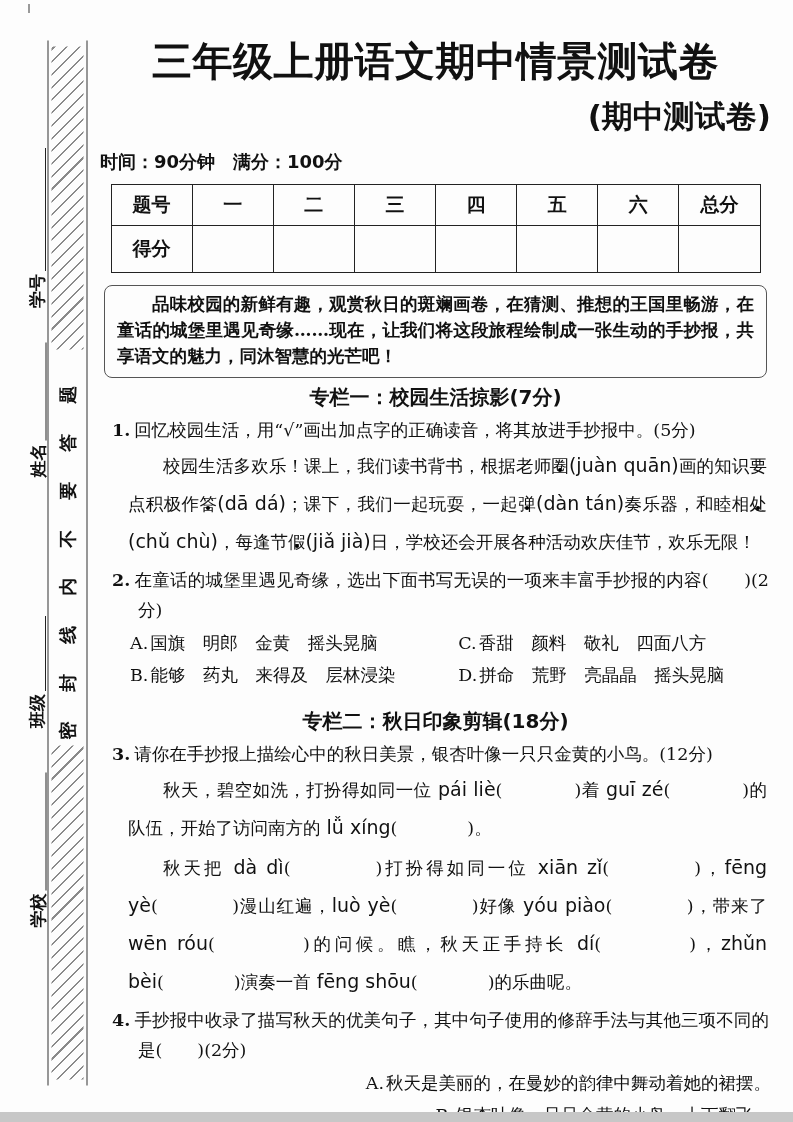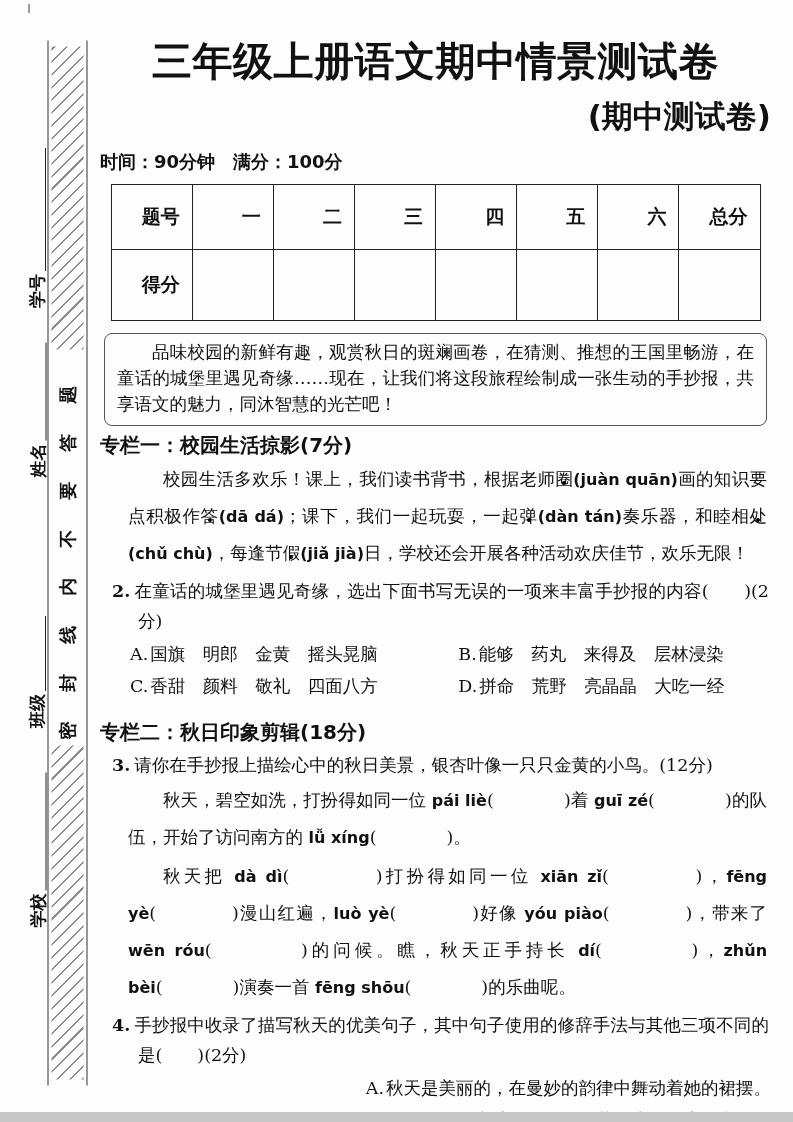--- a/index.html
+++ b/index.html
@@ -47,42 +47,42 @@
   .subtitle{
     text-align:right;margin:10px 0 0;font-size:31px;line-height:40px;font-weight:900;
     font-family:"DejaVu Sans","Liberation Sans",sans-serif;
   }
   .meta{
     margin:14px 8px 0 0;font-size:18px;line-height:24px;font-weight:700;
     font-family:"DejaVu Sans","Liberation Sans",sans-serif;
   }
 
   table.score-table{border-collapse:collapse;margin:10px auto 0;width:650px;table-layout:fixed;}
-  .score-table th,.score-table td{border:1.6px solid #222;text-align:right;padding:12px;}
+  .score-table th,.score-table td{border:1.6px solid #222;text-align:center;padding:0;}
   .score-table th{height:40px;font-size:19px;font-weight:700;}
   .score-table td{height:46px;font-size:19px;font-weight:700;}
 
   .intro{
     border:1.3px solid #555;border-radius:8px;margin:12px 4px 0 4px;
-    padding:5px 12px 8px;font-size:17.5px;line-height:26px;font-weight:400;text-align:justify;
+    padding:5px 12px 8px;font-size:17.5px;line-height:26px;font-weight:700;text-align:justify;
   }
   .intro p{margin:0;text-indent:2em;}
 
   .section-title{
-    margin:6px 0 2px;font-size:20px;line-height:27px;font-weight:800;
+    text-align:center;margin:6px 0 2px;font-size:20px;line-height:27px;font-weight:800;
     font-family:"DejaVu Sans","Liberation Sans",sans-serif;
   }
 
   .q{margin:4px 2px 0 12px;font-size:17.5px;line-height:30px;
      padding-left:26px;text-indent:-26px;text-align:justify;}
   .q .qnum{font-weight:700;margin-right:4px;}
 
   .passage{margin:2px 4px 0 28px;font-size:17.5px;line-height:37px;
            text-indent:2em;text-align:justify;}
-  .py{font-family:"DejaVu Sans","Liberation Sans",sans-serif;font-size:16px;font-weight:bold;}
+  .py{font-family:"DejaVu Sans","Liberation Sans",sans-serif;font-size:19px;}
   .dot{position:relative;}
   .dot::after{
     content:"";position:absolute;left:50%;bottom:4px;width:4px;height:4px;margin-left:-2px;
     border-radius:50%;background:#000;
   }
 
   .options{display:grid;grid-template-columns:1.05fr 1fr;margin:2px 0 17px 30px;
            font-size:17.5px;line-height:32px;}
   .option .olabel{margin-right:2px;}
 
@@ -157,37 +157,40 @@
       </tr>
     </tbody>
       </table>
 
     <div class="intro">
       <p>品味校园的新鲜有趣，观赏秋日的斑斓画卷，在猜测、推想的王国里畅游，在童话的城堡里遇见奇缘……现在，让我们将这段旅程绘制成一张生动的手抄报，共享语文的魅力，同沐智慧的光芒吧！</p>
     </div>
 
     <div class="section-title">专栏一：校园生活掠影(7分)</div>
 
+    <div class="q">
+      <span class="qnum">1.</span><span>回忆校园生活，用“√”画出加点字的正确读音，将其放进手抄报中。(5分)</span>
+    </div>
     <p class="passage"><span>校园生活多欢乐！课上，我们读书背书，根据老师</span><span class="dot">圈</span><span class="py">(juàn  quān)</span><span>画的知识要点积极作</span><span class="dot">答</span><span class="py">(dā  dá)</span><span>；课下，我们一起玩耍，一起</span><span class="dot">弹</span><span class="py">(dàn  tán)</span><span>奏乐器，和睦相</span><span class="dot">处</span><span class="py">(chǔ  chù)</span><span>，每逢节</span><span class="dot">假</span><span class="py">(jiǎ  jià)</span><span>日，学校还会开展各种活动欢庆佳节，欢乐无限！</span></p>
 
     <div class="q">
       <span class="qnum">2.</span><span>在童话的城堡里遇见奇缘，选出下面书写无误的一项来丰富手抄报的内容(　　)(2分)</span>
     </div>
     <div class="options">
       <div class="option">
         <span class="olabel">A.</span><span>国旗　明郎　金黄　摇头晃脑</span>
       </div>
       <div class="option">
+        <span class="olabel">C.</span><span>香甜　颜料　敬礼　四面八方</span>
+      </div>
+      <div class="option">
         <span class="olabel">B.</span><span>能够　药丸　来得及　层林浸染</span>
       </div>
       <div class="option">
-        <span class="olabel">C.</span><span>香甜　颜料　敬礼　四面八方</span>
-      </div>
-      <div class="option">
-        <span class="olabel">D.</span><span>拼命　荒野　亮晶晶　大吃一经</span>
+        <span class="olabel">D.</span><span>拼命　荒野　亮晶晶　摇头晃脑</span>
       </div>
     </div>
 
     <div class="section-title">专栏二：秋日印象剪辑(18分)</div>
 
     <div class="q">
       <span class="qnum">3.</span><span>请你在手抄报上描绘心中的秋日美景，银杏叶像一只只金黄的小鸟。(12分)</span>
     </div>
     <p class="passage"><span>秋天，碧空如洗，打扮得如同一位</span><span class="py"> pái liè</span><span>(　　　　)着</span><span class="py"> guī zé</span><span>(　　　　)的队伍，开始了访问南方的</span><span class="py"> lǚ xíng</span><span>(　　　　)。</span></p>
     <p class="passage"><span>秋天把</span><span class="py"> dà dì</span><span>(　　　　)打扮得如同一位</span><span class="py"> xiān zǐ</span><span>(　　　　)，</span><span class="py">fēng yè</span><span>(　　　　)漫山红遍，</span><span class="py">luò yè</span><span>(　　　　)好像</span><span class="py"> yóu piào</span><span>(　　　　)，带来了</span><span class="py"> wēn róu</span><span>(　　　　)的问候。瞧，秋天正手持长</span><span class="py"> dí</span><span>(　　　　)，</span><span class="py">zhǔn bèi</span><span>(　　　　)演奏一首</span><span class="py"> fēng shōu</span><span>(　　　　)的乐曲呢。</span></p>

